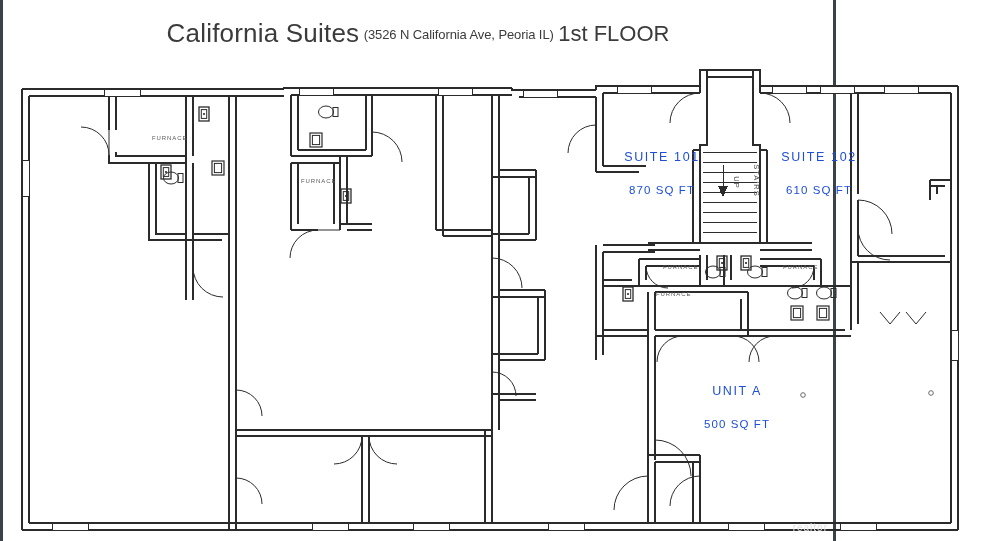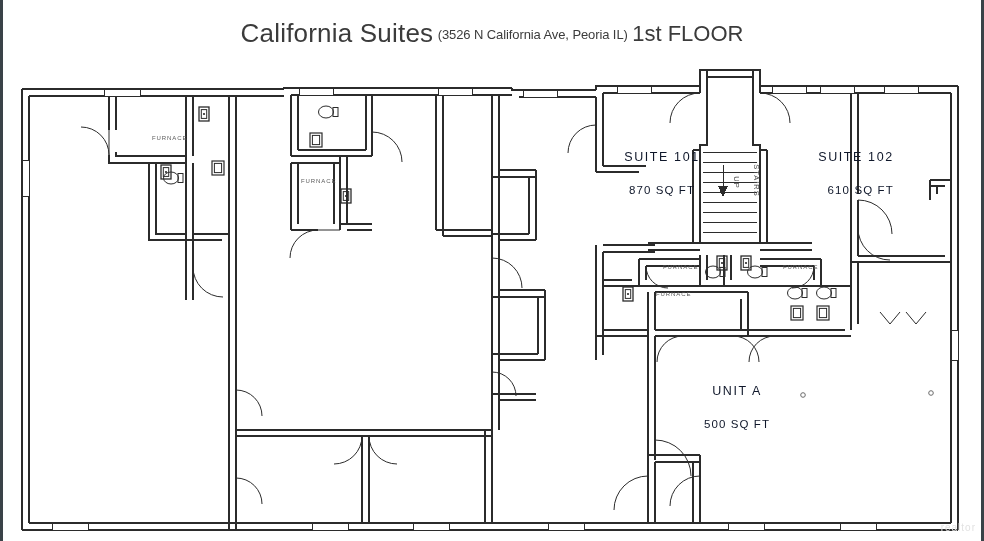--- a/index.html
+++ b/index.html
@@ -2,21 +2,21 @@
 <html><head>
 <meta charset="utf-8">
 <title>California Suites — 1st Floor</title>
 <style>
   html,body{margin:0;padding:0;background:#ffffff;}
   body{
     width:984px;height:541px;overflow:hidden;position:relative;
     font-family:"Liberation Sans", sans-serif;
     background:#ffffff;
   }
-  #page{position:relative;width:984px;height:541px;background:#fff;}
+  #page{position:relative;width:828px;height:541px;background:#fff;padding-left:8px;}
 
   
   .edge-rail{position:absolute;top:0;bottom:0;width:3px;background:#3a4248;}
   .edge-rail.left{left:0;}
   .edge-rail.right{right:0;}
 
   
   .titlebar{
     position:absolute;left:0;right:0;top:18px;
     text-align:center;white-space:nowrap;
@@ -24,21 +24,21 @@
   }
   .t-main{font-size:26px;letter-spacing:.2px;}
   .t-addr{font-size:13px;letter-spacing:-.1px;position:relative;top:-3px;}
   .t-floor{font-size:22px;position:relative;top:-1px;}
 
   
   #plan{position:absolute;left:0;top:0;width:984px;height:541px;}
 
   
   .lbl{
-    position:absolute;color:#0f172a;text-align:center;white-space:nowrap;
+    position:absolute;color:#1d4ed8;text-align:center;white-space:nowrap;
     font-family:"Liberation Sans", sans-serif;
   }
   .lbl .name{display:block;font-size:12.5px;letter-spacing:1.6px;}
   .lbl .area{display:block;font-size:11.5px;letter-spacing:1.1px;margin-top:20px;}
 
   .furnace-lbl{
     position:absolute;color:#5a5a5a;white-space:nowrap;
     font-size:6px;letter-spacing:.9px;
   }
   .stair-lbl{
@@ -397,21 +397,21 @@
 
   </svg>
 
 
 
   <div class="lbl" style="left:662px;top:150px;transform:translate(-50%,0);">
     <span class="name">SUITE 101</span>
     <span class="area">870 SQ FT</span>
   </div>
 
-  <div class="lbl" style="left:856px;top:150px;transform:translate(-50%,0);text-align:right;">
+  <div class="lbl" style="left:819px;top:150px;transform:translate(-50%,0);">
     <span class="name">SUITE 102</span>
     <span class="area">610 SQ FT</span>
   </div>
 
   <div class="lbl" style="left:737px;top:384px;transform:translate(-50%,0);text-align:center;">
     <span class="name">UNIT A</span>
     <span class="area">500 SQ FT</span>
   </div>
 
   <div class="furnace-lbl" style="left:152px;top:135px;">FURNACE</div>

